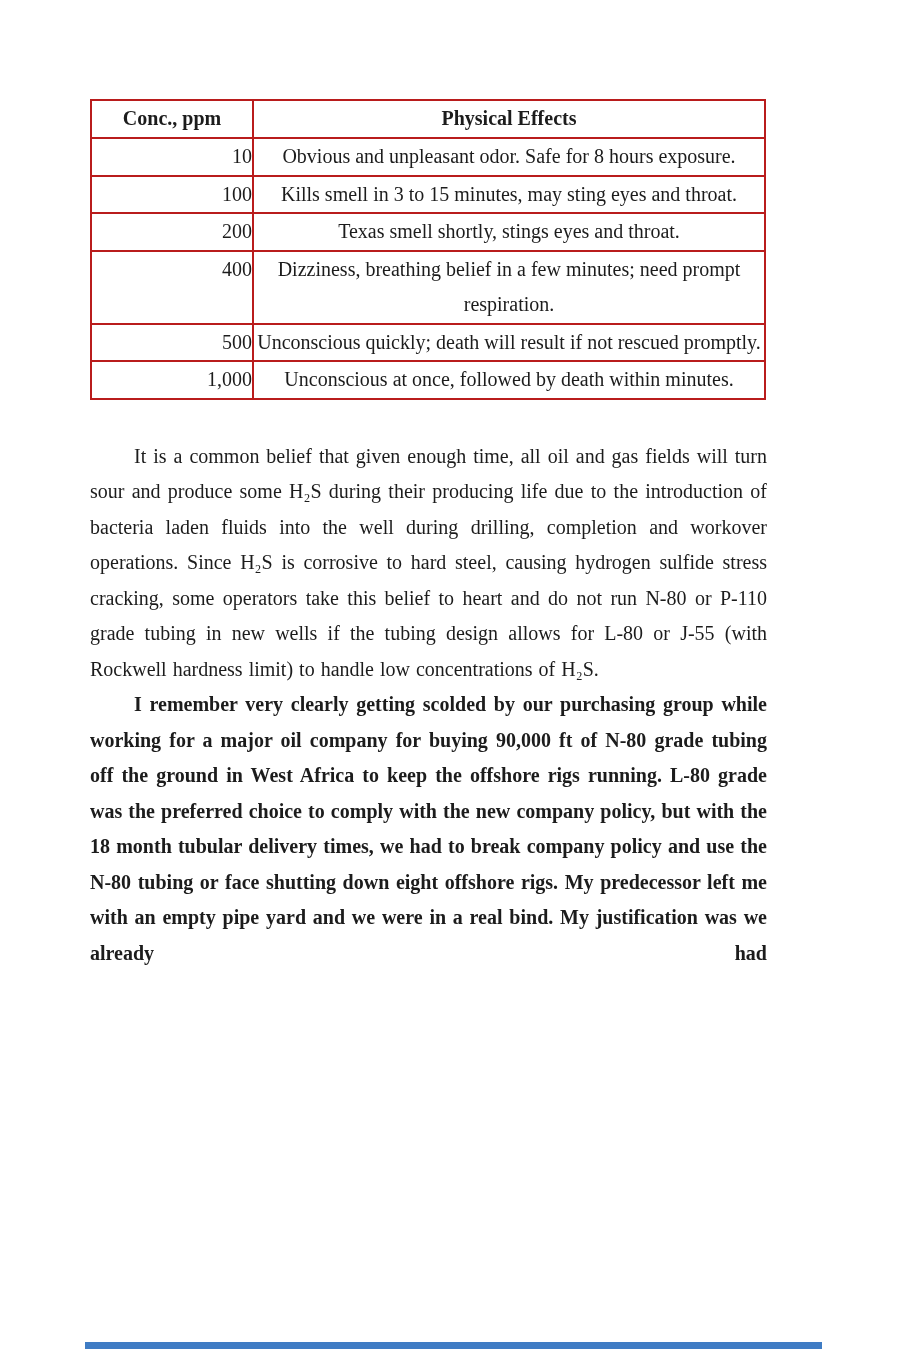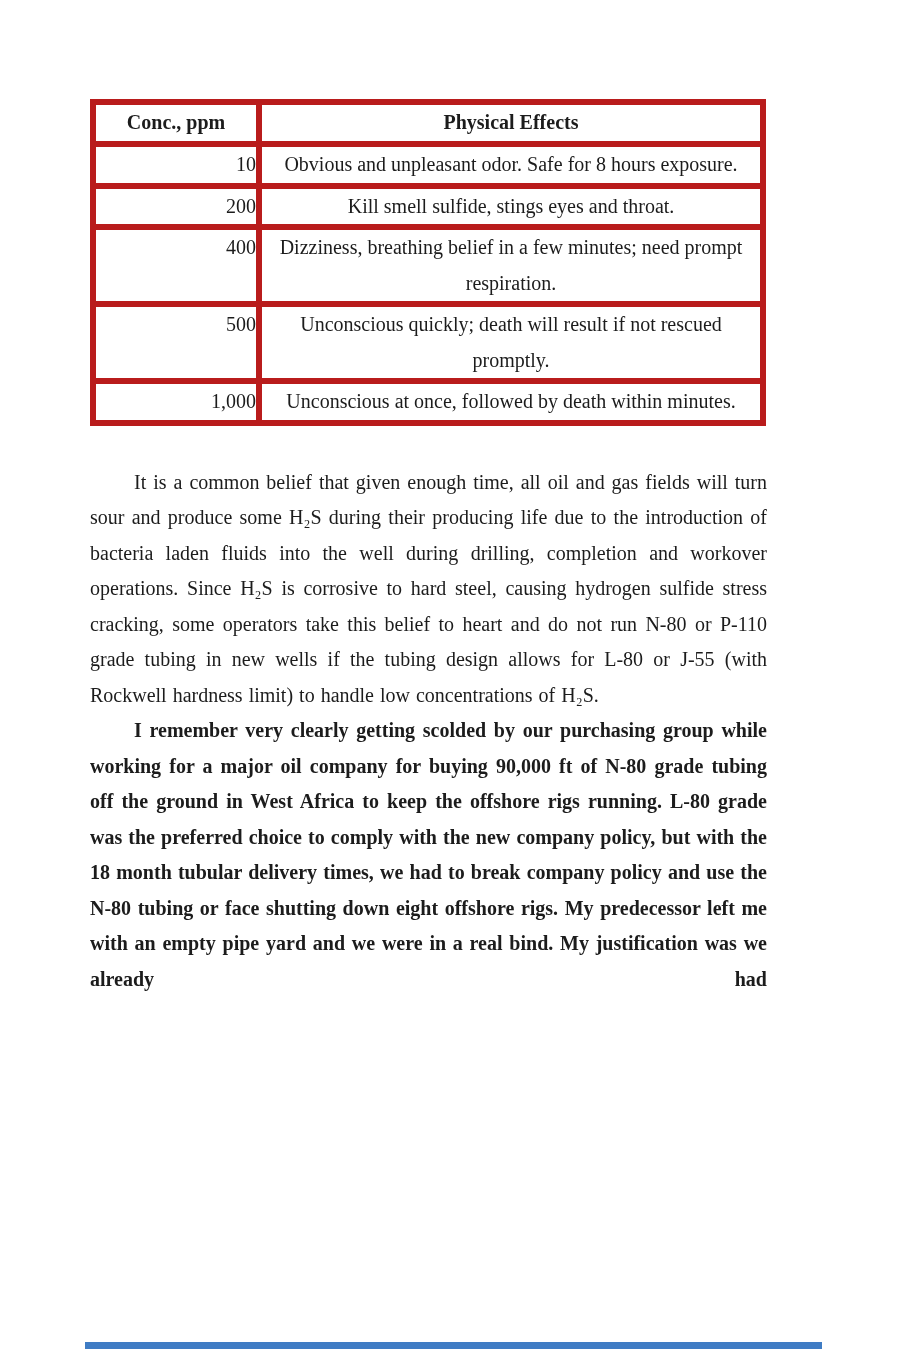--- a/index.html
+++ b/index.html
@@ -47,21 +47,21 @@
     font-weight: bold;
   }
   table.conc-table {
     margin-top: 43px;
     width: 676px;
     border-collapse: collapse;
     border: 2px solid #111111;
     font-size: 20px;
   }
   table.conc-table td, table.conc-table th {
-    border: 6px solid #b91c1c;
+    border: 2px solid #b91c1c;
     padding: 0;
     vertical-align: top;
     line-height: 35.5px;
   }
   table.conc-table th {
     height: 36px;
     line-height: 34px;
     text-align: center;
     font-weight: bold;
     font-size: 20px;
@@ -97,22 +97,26 @@
         <th>Conc., ppm</th>
         <th>Physical Effects</th>
       </tr>
     </thead>
     <tbody>
       <tr>
         <td class="col-conc">10</td>
         <td class="col-effect">Obvious and unpleasant odor. Safe for 8 hours exposure.</td>
       </tr>
       <tr>
+        <td class="col-conc">100</td>
+        <td class="col-effect">Kills smell in 3 to 15 minutes, may sting eyes and throat.</td>
+      </tr>
+      <tr>
         <td class="col-conc">200</td>
-        <td class="col-effect">Kill smell sulfide, stings eyes and throat.</td>
+        <td class="col-effect">Texas smell shortly, stings eyes and throat.</td>
       </tr>
       <tr>
         <td class="col-conc">400</td>
         <td class="col-effect">Dizziness, breathing belief in a few minutes; need prompt respiration.</td>
       </tr>
       <tr>
         <td class="col-conc">500</td>
         <td class="col-effect">Unconscious quickly; death will result if not rescued promptly.</td>
       </tr>
       <tr>

